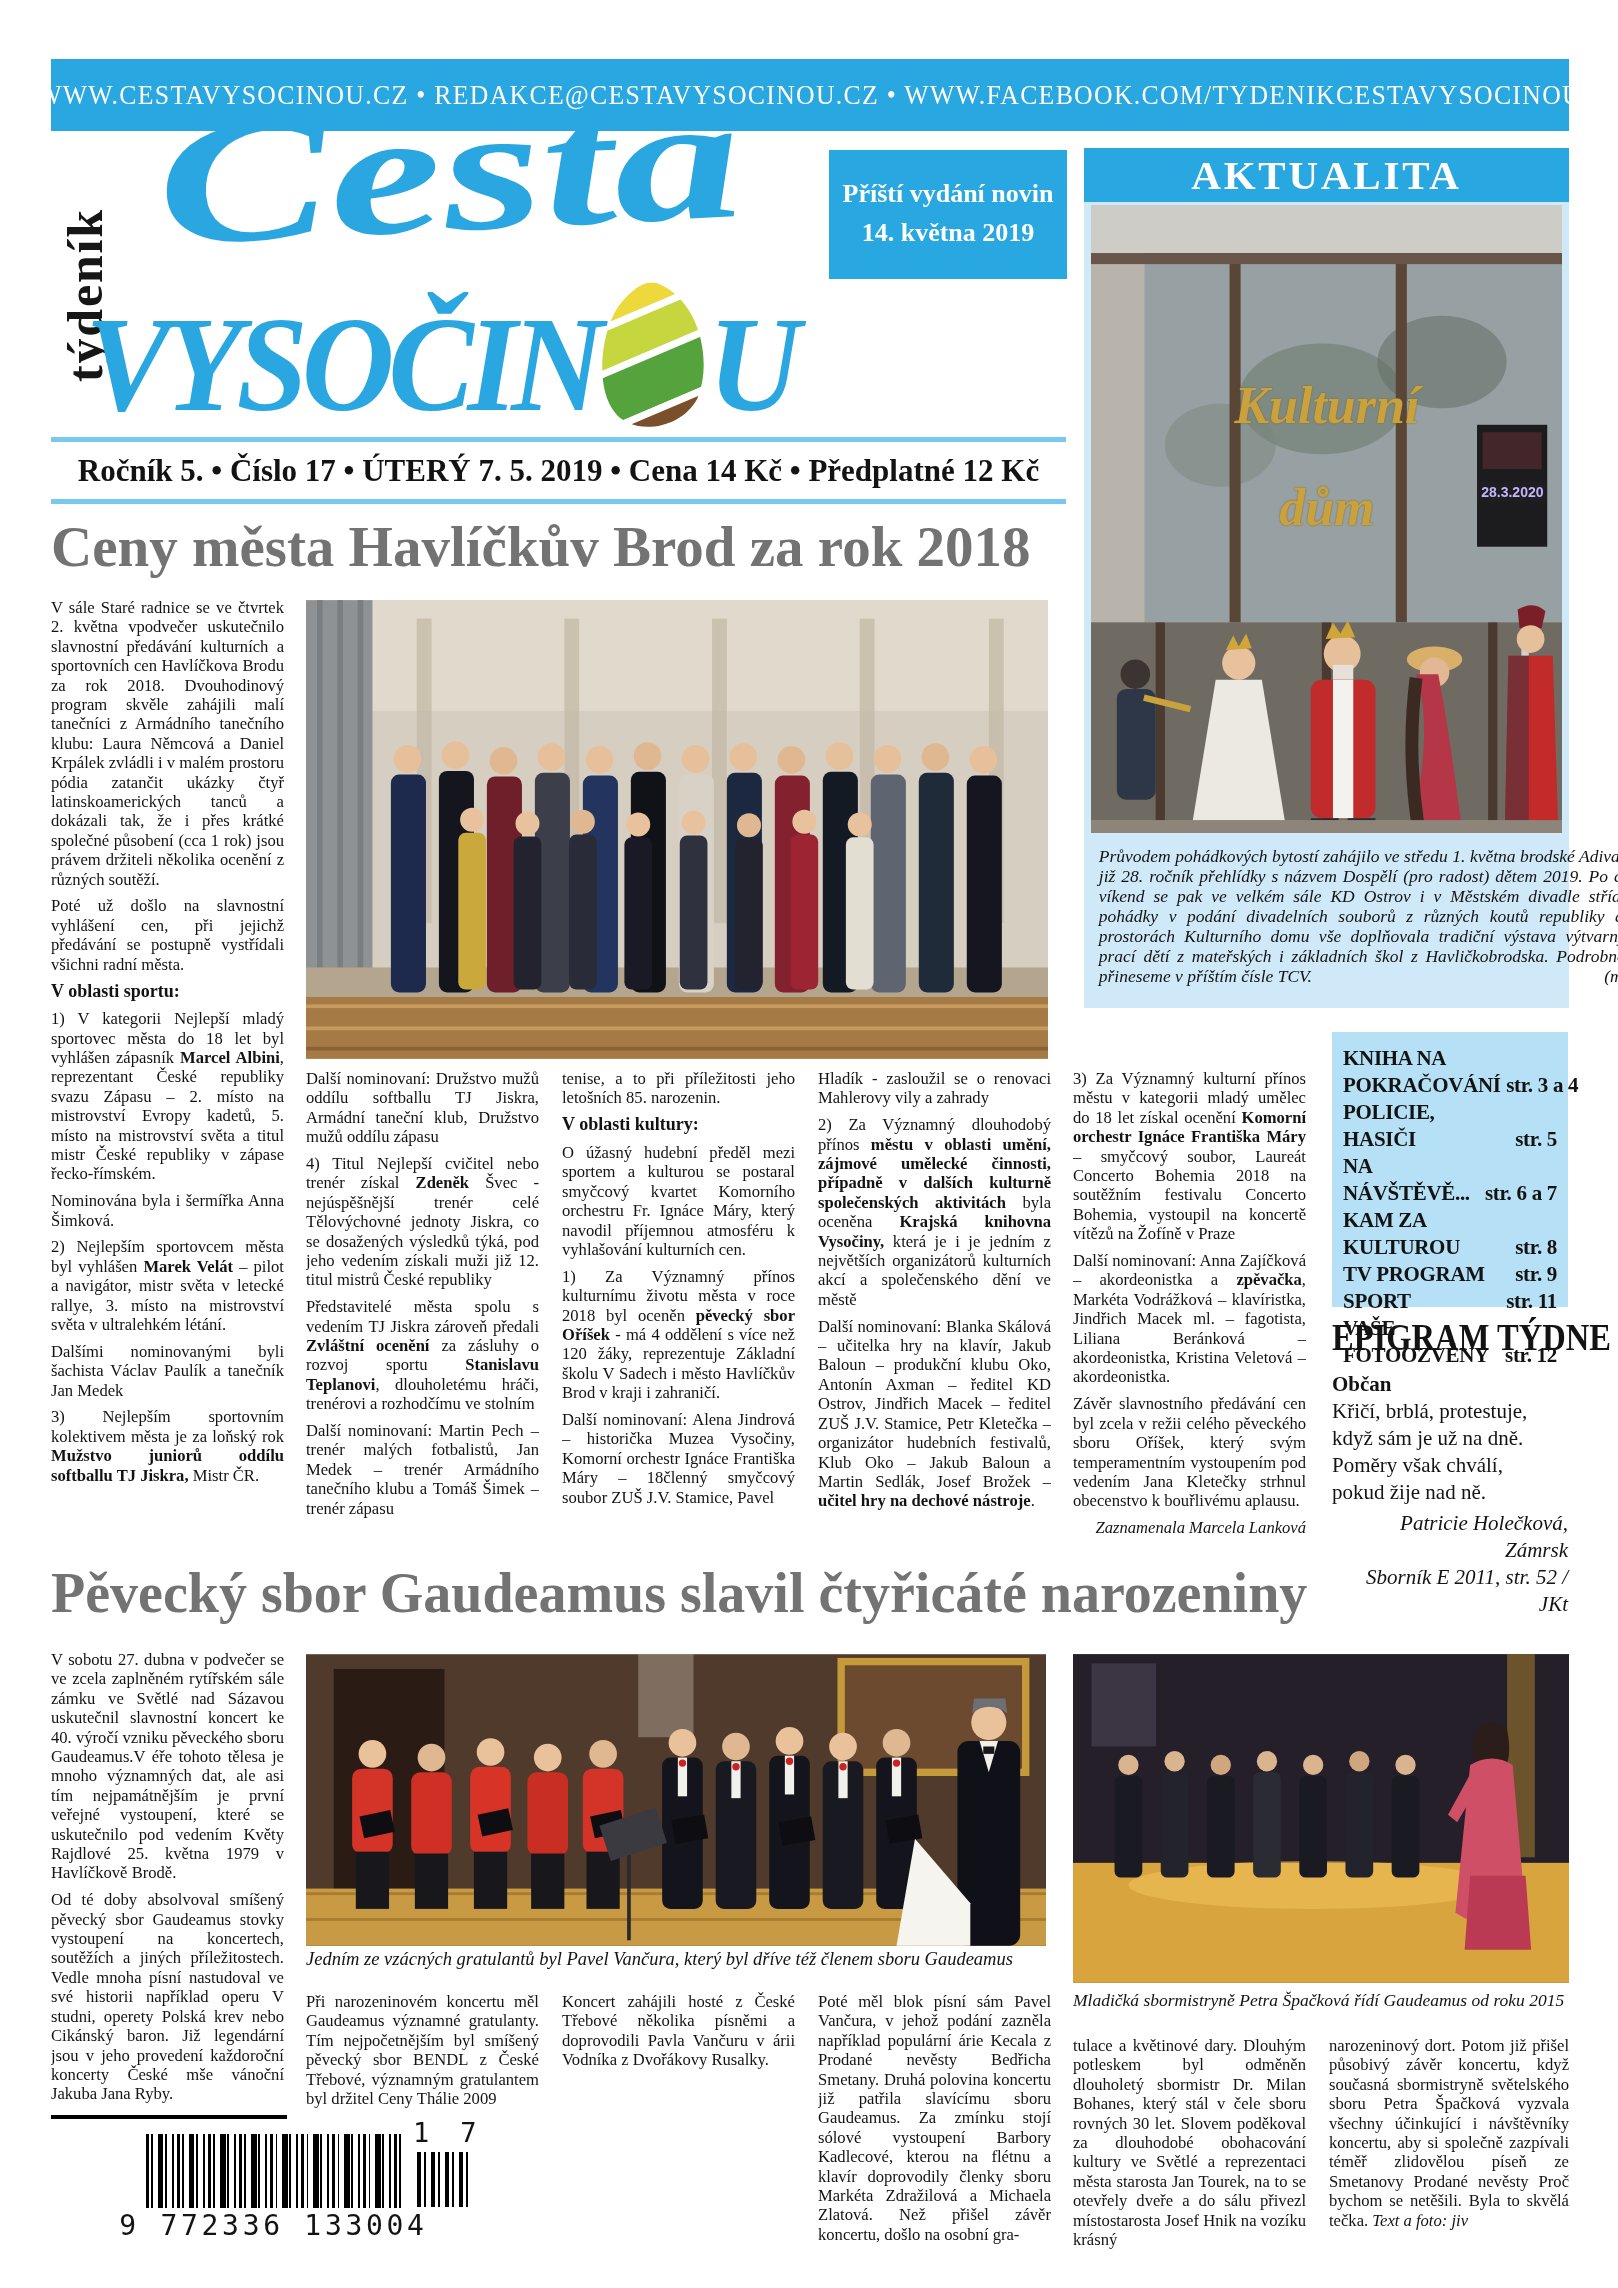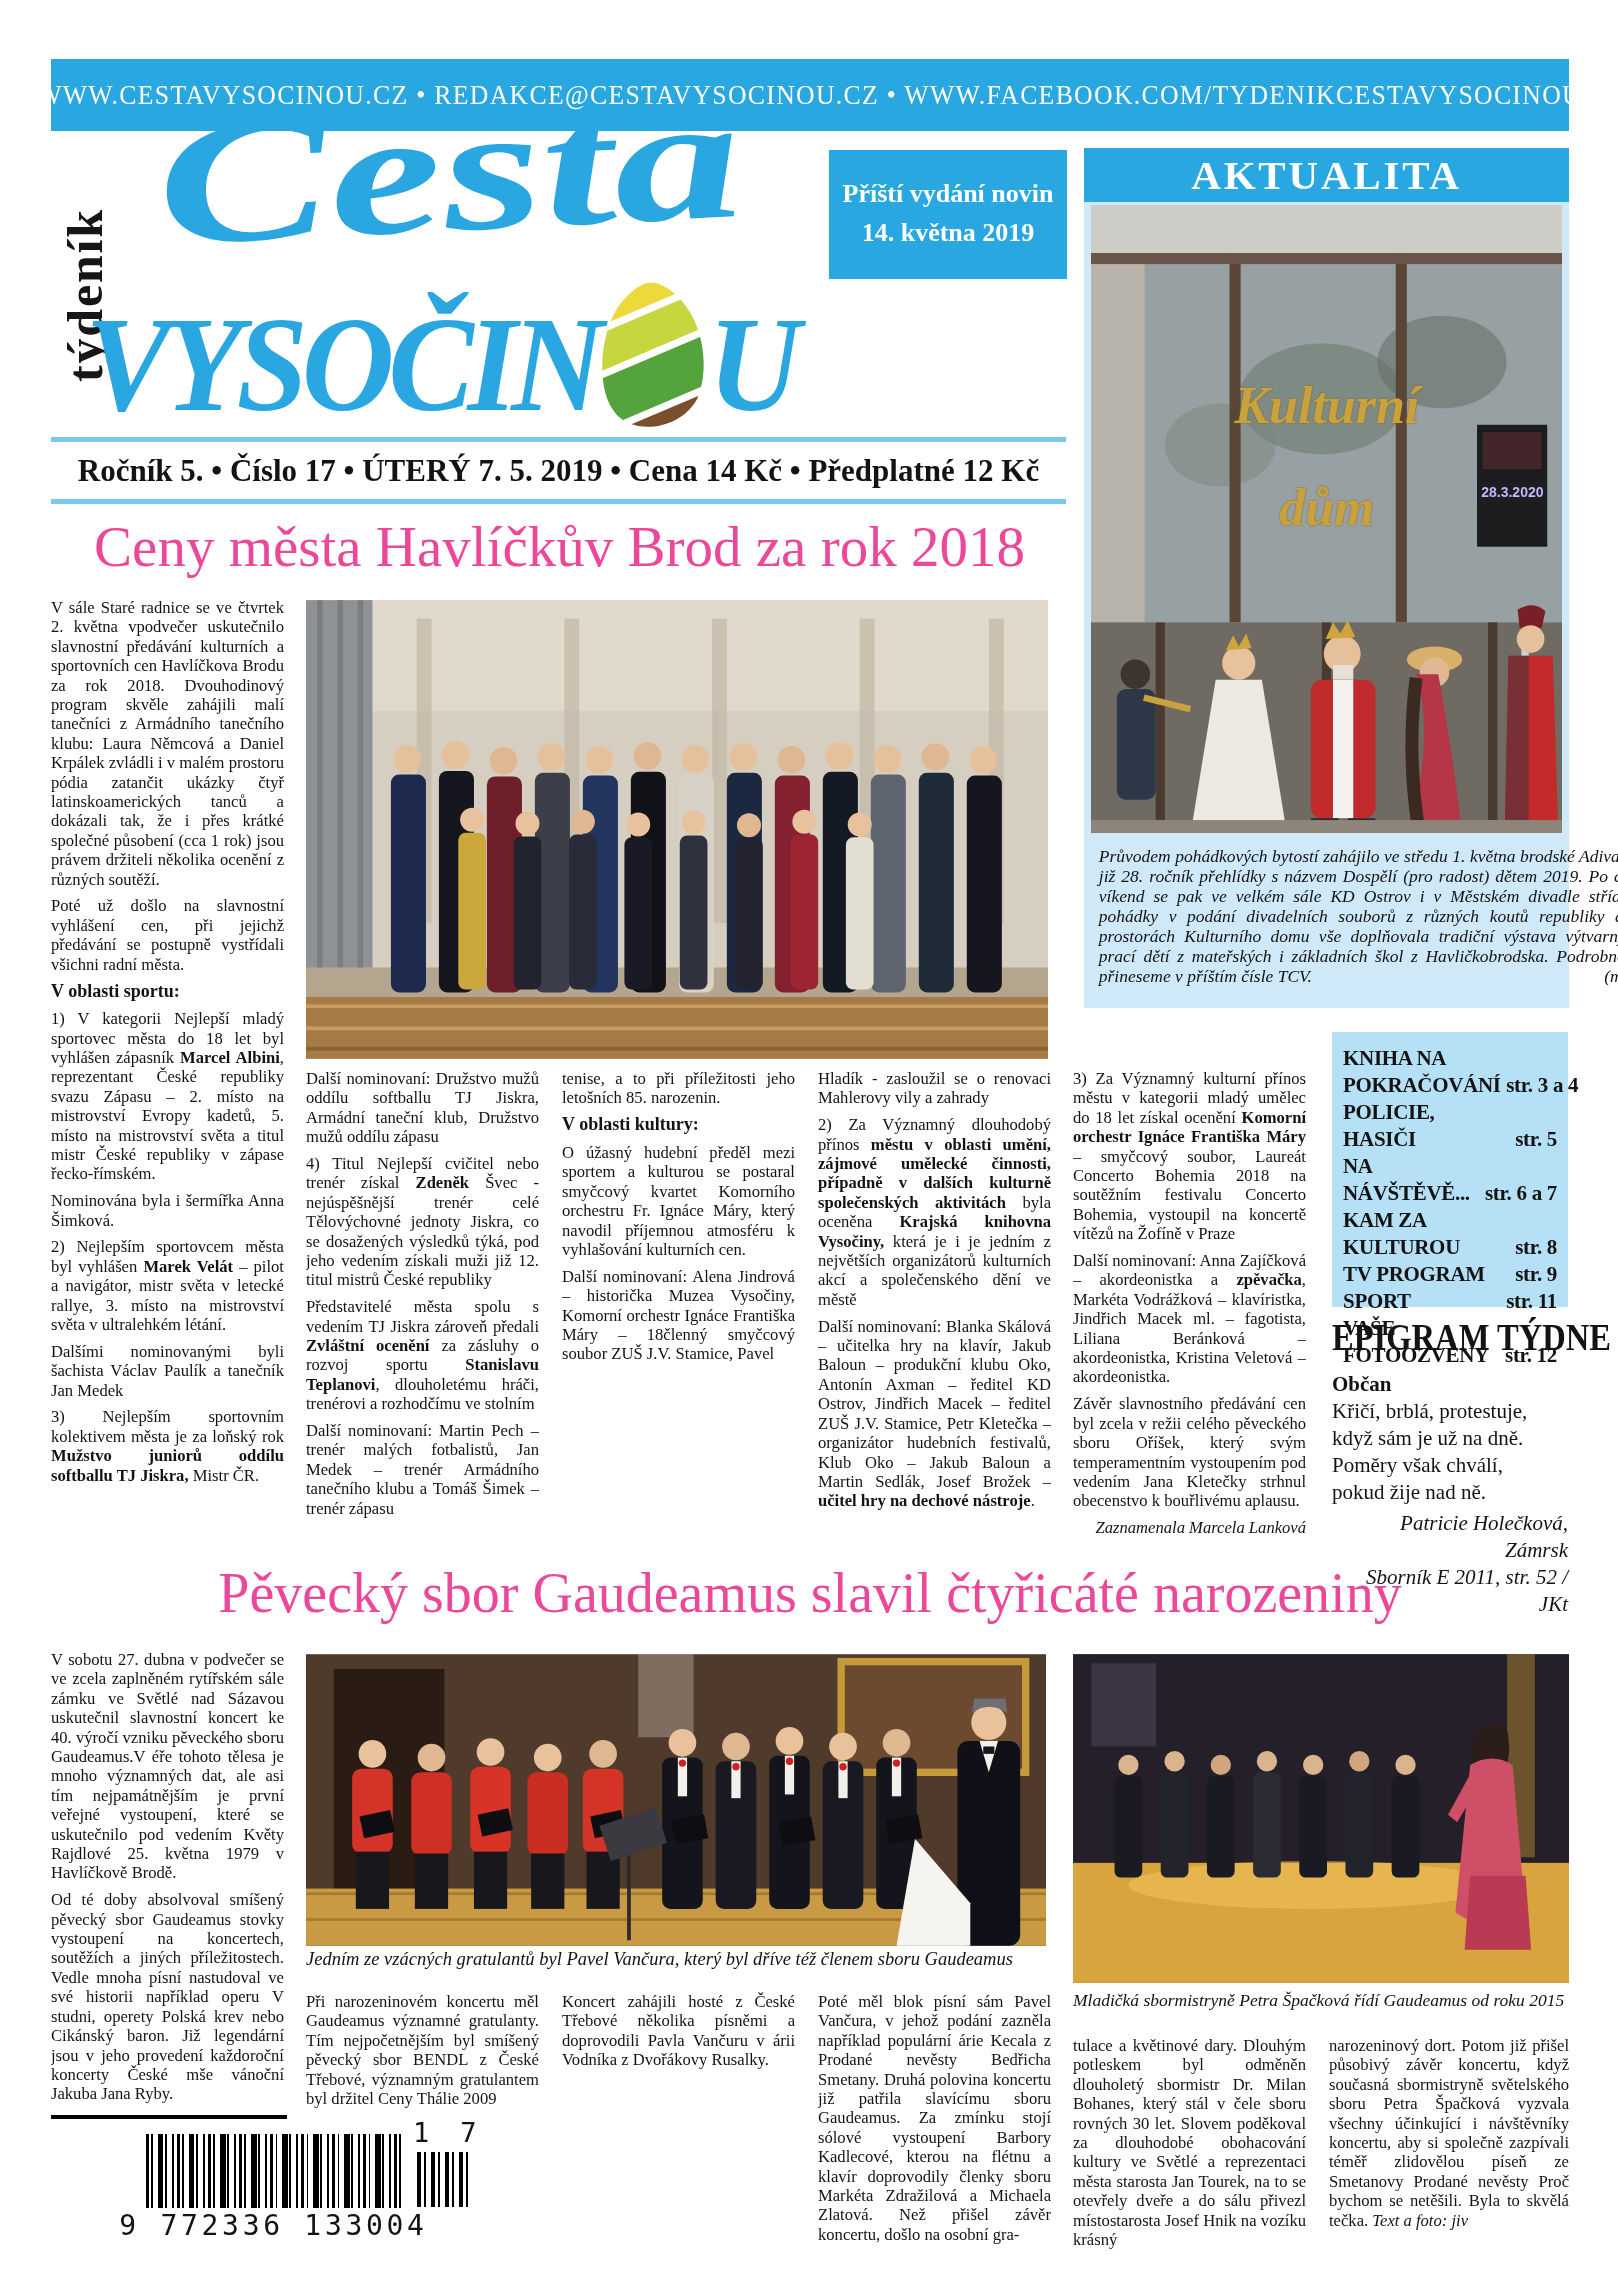--- a/index.html
+++ b/index.html
@@ -19,21 +19,21 @@
              font-size:135px;line-height:1;font-weight:bold;font-style:italic;color:#2aa7e0;
              letter-spacing:-6.5px;transform:scaleX(.95);transform-origin:left;}
   .vysocinou svg{width:118px;height:155px;margin:0 -3.7px -3.7px 1.8px;}
   .next-issue{left:829px;top:150px;width:238px;height:129px;background:#29a7e0;color:#fff;
               text-align:center;font-weight:bold;font-size:26px;line-height:39px;padding-top:24px;
               box-sizing:border-box;}
   
   .rule{height:4.6px;background:#79c9ee;}
   .dateline{left:51px;top:442px;width:1015px;height:57px;line-height:57px;text-align:center;
             font-size:31px;font-weight:bold;white-space:nowrap;}
-  .headline{font-weight:normal;color:#ec4899;text-align:center;}
+  .headline{font-weight:bold;color:#737373;}
   .headline1{left:51px;top:506px;width:1017px;font-size:57px;line-height:81px;}
   .headline2{left:51px;top:1551px;width:1518px;font-size:56px;line-height:85px;}
   
   .aktualita{left:1084px;top:148px;width:485px;height:860px;background:#cfe9f8;}
   .akt-header{position:absolute;left:0;top:0;width:100%;height:54px;background:#29a7e0;color:#fff;
               display:flex;align-items:center;justify-content:center;font-size:41px;font-weight:bold;
               letter-spacing:2.8px;}
   .akt-photo{position:absolute;left:7.4px;top:57px;width:471px;height:628px;overflow:hidden;background:#97a0a2;}
   .akt-sign{position:absolute;width:100%;text-align:center;color:#c9a23e;font-weight:bold;
             font-style:italic;font-size:52px;line-height:1;text-shadow:0 0 1.8px #7a5f20;}
@@ -258,20 +258,21 @@
   <div class="abs txtcol" style="left:306px;top:1069px;width:233px;height:467px;">
       <p><span>Další nominovaní: Družstvo mužů oddílu softballu TJ Jiskra, Armádní taneční klub, Družstvo mužů oddílu zápasu</span></p>
       <p><span>4) Titul Nejlepší cvičitel nebo trenér získal </span><span class="b">Zdeněk</span><span> Švec - nejúspěšnější trenér celé Tělovýchovné jednoty Jiskra, co se dosažených výsledků týká, pod jeho vedením získali muži již 12. titul mistrů České republiky</span></p>
       <p><span>Představitelé města spolu s vedením TJ Jiskra zároveň předali </span><span class="b">Zvláštní ocenění</span><span> za zásluhy o rozvoj sportu </span><span class="b">Stanislavu Teplanovi</span><span>, dlouholetému hráči, trenérovi a rozhodčímu ve stolním</span></p>
       <p><span>Další nominovaní: Martin Pech – trenér malých fotbalistů, Jan Medek – trenér Armádního tanečního klubu a Tomáš Šimek – trenér zápasu</span></p>
     </div>
   <div class="abs txtcol" style="left:562px;top:1069px;width:233px;height:467px;">
       <p><span>tenise, a to při příležitosti jeho letošních 85. narozenin.</span></p>
       <p class="h"><span>V oblasti kultury:</span></p>
       <p><span>O úžasný hudební předěl mezi sportem a kulturou se postaral smyčcový kvartet Komorního orchestru Fr. Ignáce Máry, který navodil příjemnou atmosféru k vyhlašování kulturních cen.</span></p>
+      <p><span>1) Za Významný přínos kulturnímu životu města v roce 2018 byl oceněn </span><span class="b">pěvecký sbor Oříšek</span><span> - má 4 oddělení s více než 120 žáky, reprezentuje Základní školu V Sadech i město Havlíčkův Brod v kraji i zahraničí.</span></p>
       <p><span>Další nominovaní: Alena Jindrová – historička Muzea Vysočiny, Komorní orchestr Ignáce Františka Máry – 18členný smyčcový soubor ZUŠ J.V. Stamice, Pavel</span></p>
     </div>
   <div class="abs txtcol" style="left:818px;top:1069px;width:233px;height:467px;">
       <p><span>Hladík - zasloužil se o renovaci Mahlerovy vily a zahrady</span></p>
       <p><span>2) Za Významný dlouhodobý přínos </span><span class="b">městu v oblasti umění, zájmové umělecké činnosti, případně v dalších kulturně společenských aktivitách</span><span> byla oceněna </span><span class="b">Krajská knihovna Vysočiny,</span><span> která je i je jedním z největších organizátorů kulturních akcí a společenského dění ve městě</span></p>
       <p><span>Další nominovaní: Blanka Skálová – učitelka hry na klavír, Jakub Baloun – produkční klubu Oko, Antonín Axman – ředitel KD Ostrov, Jindřich Macek – ředitel ZUŠ J.V. Stamice, Petr Kletečka – organizátor hudebních festivalů, Klub Oko – Jakub Baloun a Martin Sedlák, Josef Brožek – </span><span class="b">učitel hry na dechové nástroje</span><span>.</span></p>
     </div>
   <div class="abs txtcol" style="left:1073px;top:1069px;width:233px;height:471px;">
       <p><span>3) Za Významný kulturní přínos městu v kategorii mladý umělec do 18 let získal ocenění </span><span class="b">Komorní orchestr Ignáce Františka Máry</span><span> – smyčcový soubor, Laureát Concerto Bohemia 2018 na soutěžním festivalu Concerto Bohemia, vystoupil na koncertě vítězů na Žofíně v Praze</span></p>
       <p><span>Další nominovaní: Anna Zajíčková – akordeonistka a </span><span class="b">zpěvačka</span><span>, Markéta Vodrážková – klavíristka, Jindřich Macek ml. – fagotista, Liliana Beránková – akordeonistka, Kristina Veletová – akordeonistka.</span></p>

